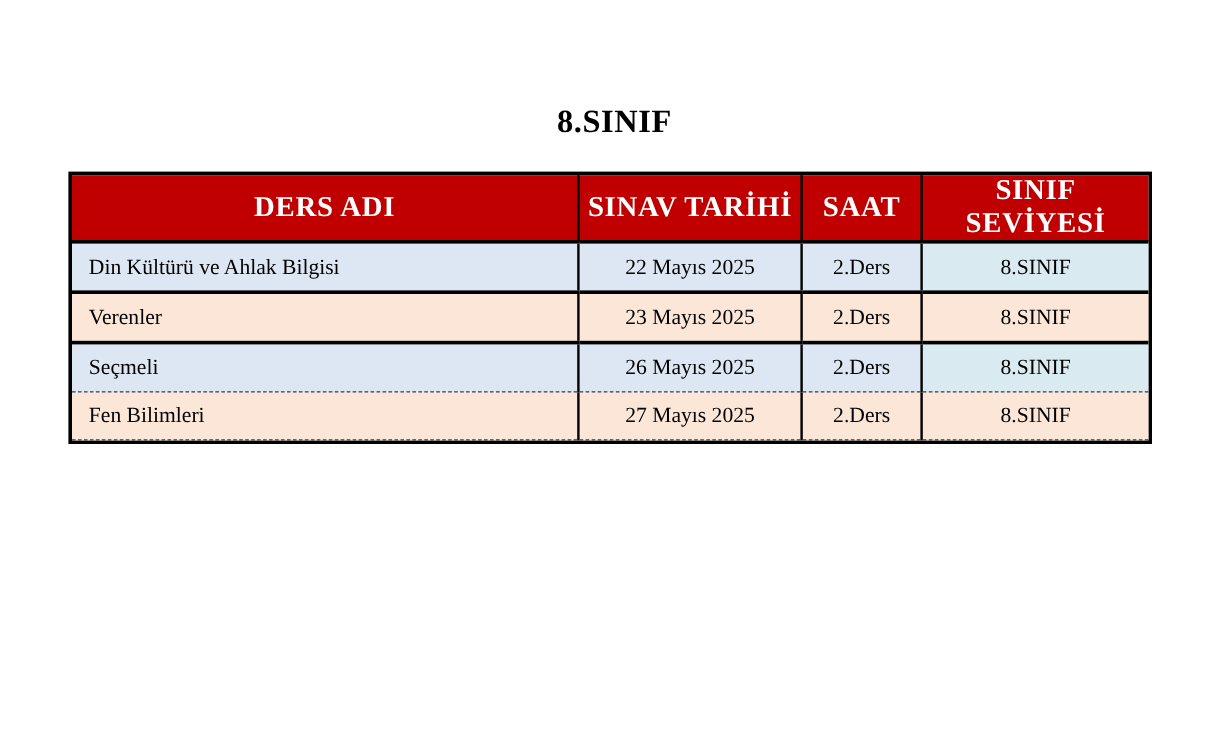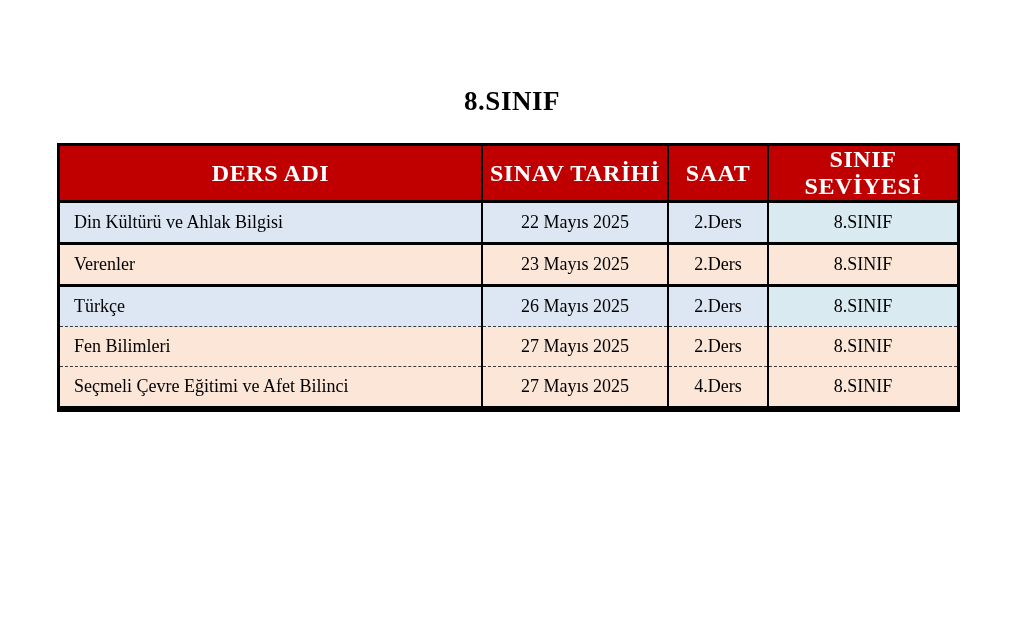--- a/index.html
+++ b/index.html
@@ -133,40 +133,34 @@
         </tr>
 
         <tr class="bg-peach grp-end">
           <td class="c-ders">Verenler</td>
           <td class="c-tarih">23 Mayıs 2025</td>
           <td class="c-saat">2.Ders</td>
           <td class="c-seviye">8.SINIF</td>
         </tr>
 
         <tr class="bg-blue grp-mid">
-          <td class="c-ders">Türkçe</td>
+          <td class="c-ders">Seçmeli</td>
           <td class="c-tarih">26 Mayıs 2025</td>
           <td class="c-saat">2.Ders</td>
           <td class="c-seviye">8.SINIF</td>
         </tr>
 
 
         <tr class="bg-peach grp-mid">
           <td class="c-ders">Fen Bilimleri</td>
           <td class="c-tarih">27 Mayıs 2025</td>
           <td class="c-saat">2.Ders</td>
           <td class="c-seviye">8.SINIF</td>
         </tr>
 
-        <tr class="bg-peach grp-end">
-          <td class="c-ders">Seçmeli Çevre Eğitimi ve Afet Bilinci</td>
-          <td class="c-tarih">27 Mayıs 2025</td>
-          <td class="c-saat">4.Ders</td>
-          <td class="c-seviye">8.SINIF</td>
-        </tr>
 
 
 
 
       </tbody>
     </table>
   </div>
 
 </div>
 

